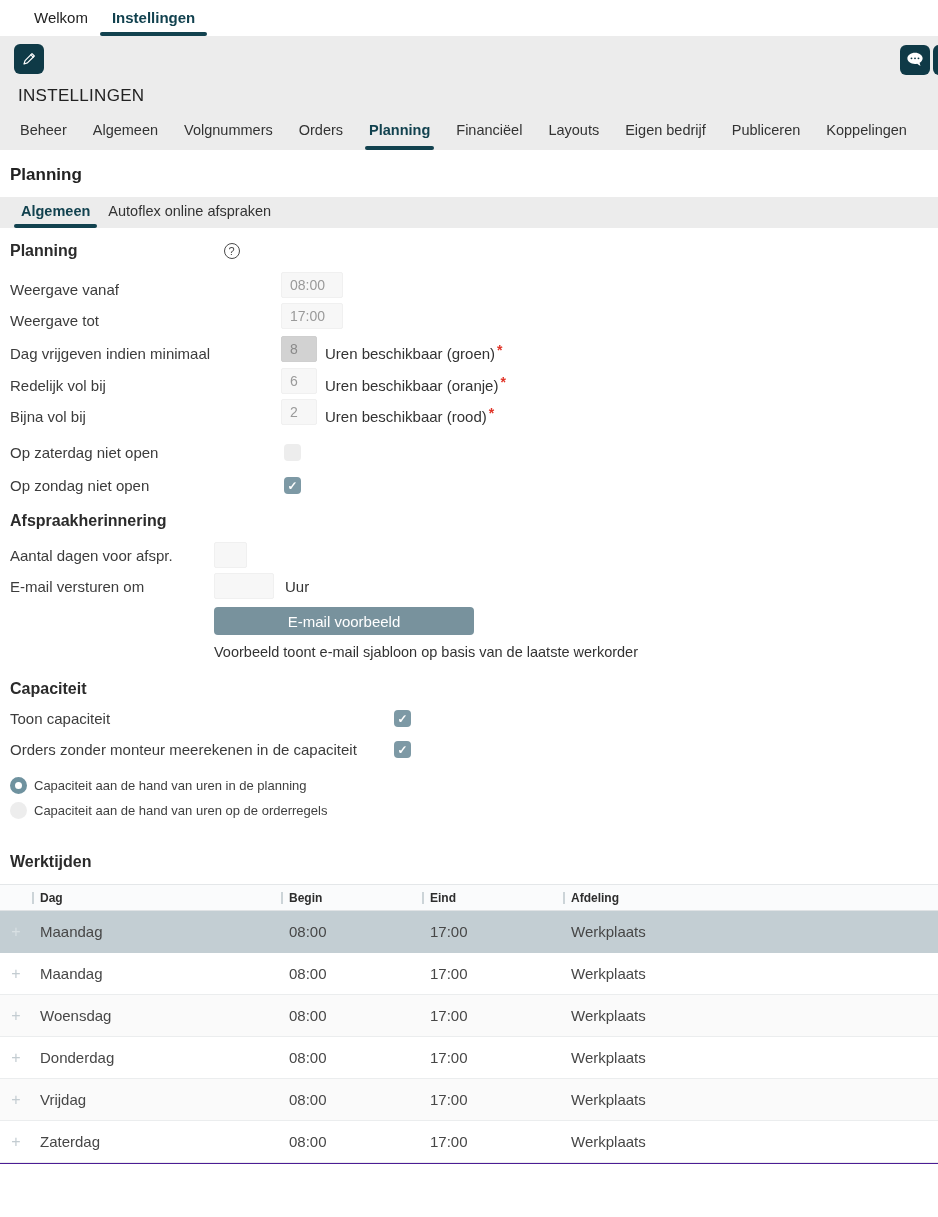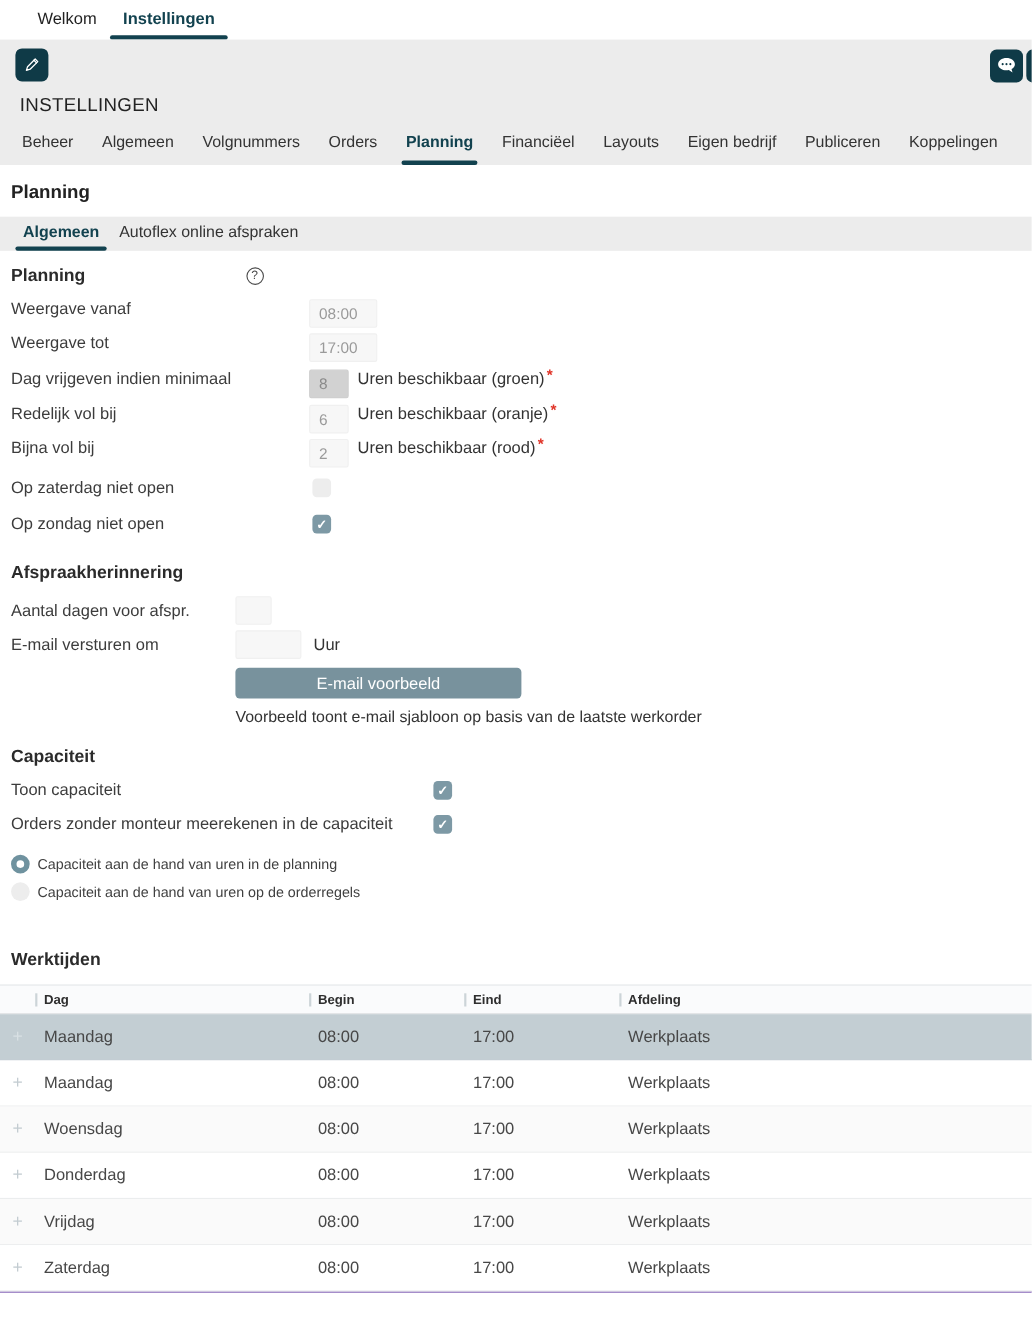--- a/index.html
+++ b/index.html
@@ -29,21 +29,21 @@
 
   
   .subtabs { background:#ececec; display:flex; padding-left:12px; }
   .sub-tab { position:relative; font-size:14.5px; color:#333; padding:6px 9px 9px 9px; cursor:pointer; }
   .sub-tab.active { color:#12424f; font-weight:700; }
   .sub-tab.active::after { content:""; position:absolute; left:2px; right:2px; bottom:0; height:4px; background:#12424f; border-radius:4px; }
 
   .section-head { display:flex; align-items:center; font-size:16px; font-weight:700; color:#2b2b2b; margin:14px 0 12px 10px; }
   .help { display:inline-flex; align-items:center; justify-content:center; width:16px; height:16px; border:1.4px solid #4a4a4a; border-radius:50%; font-size:11px; font-weight:400; color:#4a4a4a; margin-left:146px; cursor:pointer; }
 
-  .form-row { display:flex; align-items:flex-start; min-height:26px; margin:0 0 5px 10px; }
+  .form-row { display:flex; align-items:flex-end; min-height:26px; margin:0 0 5px 10px; }
   .form-row .flabel { width:271px; font-size:15px; color:#3c3c3c; flex:none; }
   .txt-input { height:26px; background:#f7f7f7; border:1px solid #f0f0f0; border-radius:2px; color:#9a9a9a; font-size:14px; font-family:"Liberation Sans",sans-serif; padding:0 0 0 8px; outline:none; }
   .w62 { width:62px; }
   .w36 { width:36px; }
   .w33 { width:33px; }
   .w60 { width:60px; }
   .dark-input { background:#d2d2d2; border-color:#cfcfcf; color:#8a8a8a; }
   .suffix { font-size:15px; color:#333; margin-left:8px; }
   .req { color:#e03428; font-size:14px; font-weight:700; margin-left:2px; position:relative; top:-4px; }
 
@@ -59,21 +59,21 @@
   .reminder-row { display:flex; align-items:center; min-height:26px; margin:0 0 5px 10px; }
   .reminder-row .rlabel { width:204px; font-size:15px; color:#3c3c3c; flex:none; }
   .uur { font-size:15px; color:#333; margin-left:11px; }
   .preview-btn { display:block; width:260px; height:28px; margin:8px 0 0 214px; background:#78929d; border:none; border-radius:4px; color:#fff; font-size:15px; font-family:"Liberation Sans",sans-serif; cursor:pointer; }
   .note { font-size:14.5px; color:#333; margin:9px 0 0 214px; }
 
   .cap-row { display:flex; align-items:flex-start; min-height:26px; margin:0 0 5px 10px;gap:23px; }
   .cap-row .clabel { width:361px; font-size:15px; color:#3c3c3c; flex:none; }
 
   
-  .wt-title { font-size:16px; font-weight:700; color:#2b2b2b; margin:45px 0 13px 10px; }
+  .wt-title { font-size:16px; font-weight:700; color:#2b2b2b; margin:34px 0 13px 10px; }
   .grid { width:938px; border-bottom:1px solid #4c1d95; }
   .grid-header { display:grid; grid-template-columns:32px 249px 141px 141px auto; height:27px; align-items:center; background:#fafbfc; border-top:1px solid #e4e7e9; border-bottom:1px solid #e0e3e5; }
   .gh-cell { display:flex; align-items:center; font-size:12px; font-weight:700; color:#2e2e2e; cursor:pointer; }
   .gh-cell::before { content:""; width:2px; height:12px; background:#ccd4d8; margin-right:6px; }
   .grid-row { display:grid; grid-template-columns:32px 249px 141px 141px auto; height:42px; align-items:center; background:#fff; border-bottom:1px solid #ebedee; cursor:pointer; }
   .grid-row.alt { background:#fafafa; }
   .grid-row.selected { background:#c3ced3; border-bottom-color:#c3ced3; }
   .g-plus { font-size:16px; color:#c3ccd1; text-align:center; cursor:pointer; line-height:1; }
   .grid-row.selected .g-plus { color:#d8e0e3; }
   .g-cell { font-size:15px; color:#474747; padding-left:8px; }

